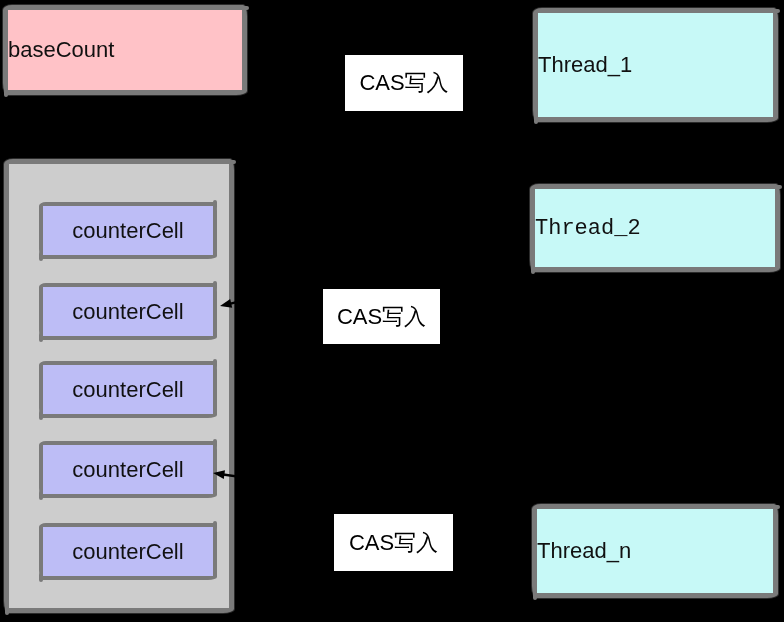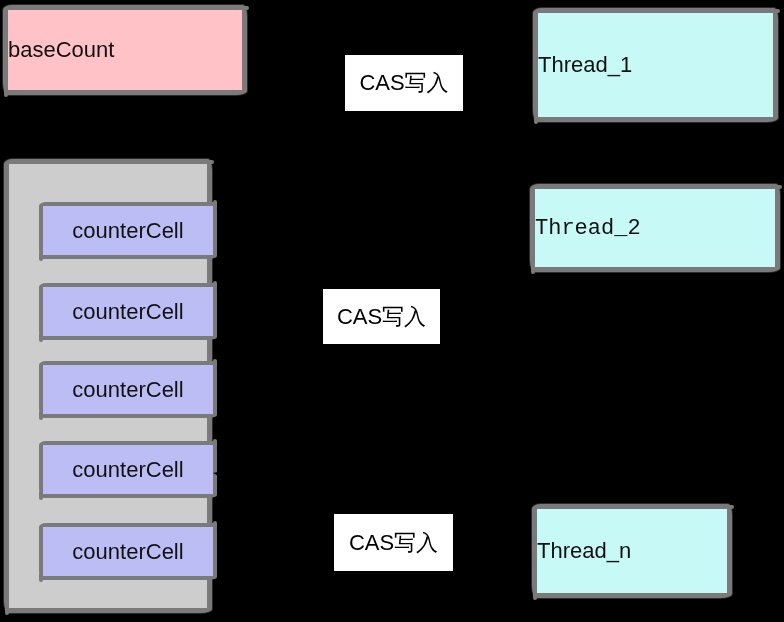--- a/index.html
+++ b/index.html
@@ -38,38 +38,38 @@
   .sketch::after  { width: 4px; height: 10px; left: -4px; bottom: -7px; }
 
   .box-basecount {
     left: 3px; top: 5px; width: 244px; height: 90px;
     background: #ffc2c7;
   }
 
   .box-thread { background: #c7f9f7; }
   .box-thread1 { left: 533px; top: 8px;   width: 245px; height: 114px; }
   .box-thread2 { left: 530px; top: 184px; width: 250px; height: 88px; font-family: Liberation Mono, monospace; }
-  .box-threadn { left: 532px; top: 504px; width: 200px; height: 94px; }
+  .box-threadn { left: 532px; top: 504px; width: 246px; height: 94px; }
 
   .cas-label {
     position: absolute;
     background: #ffffff;
     color: #000;
     font-size: 22px;
     display: flex;
     align-items: center;
     justify-content: center;
     margin-top: 36px;
   }
   .cas-1 { left: 345px; top: 19px;  width: 118px; height: 56px; }
   .cas-2 { left: 323px; top: 253px; width: 117px; height: 55px; }
   .cas-3 { left: 334px; top: 478px; width: 119px; height: 57px; }
 
   .cell-container {
-    left: 4px; top: 159px; width: 208px; height: 454px;
+    left: 4px; top: 159px; width: 230px; height: 454px;
     background: #cdcdcd;
     display: block;
   }
 
   .counter-cell {
     position: absolute;
     left: 30px;
     width: 178px;
     height: 57px;
     background: #bdbdf6;

